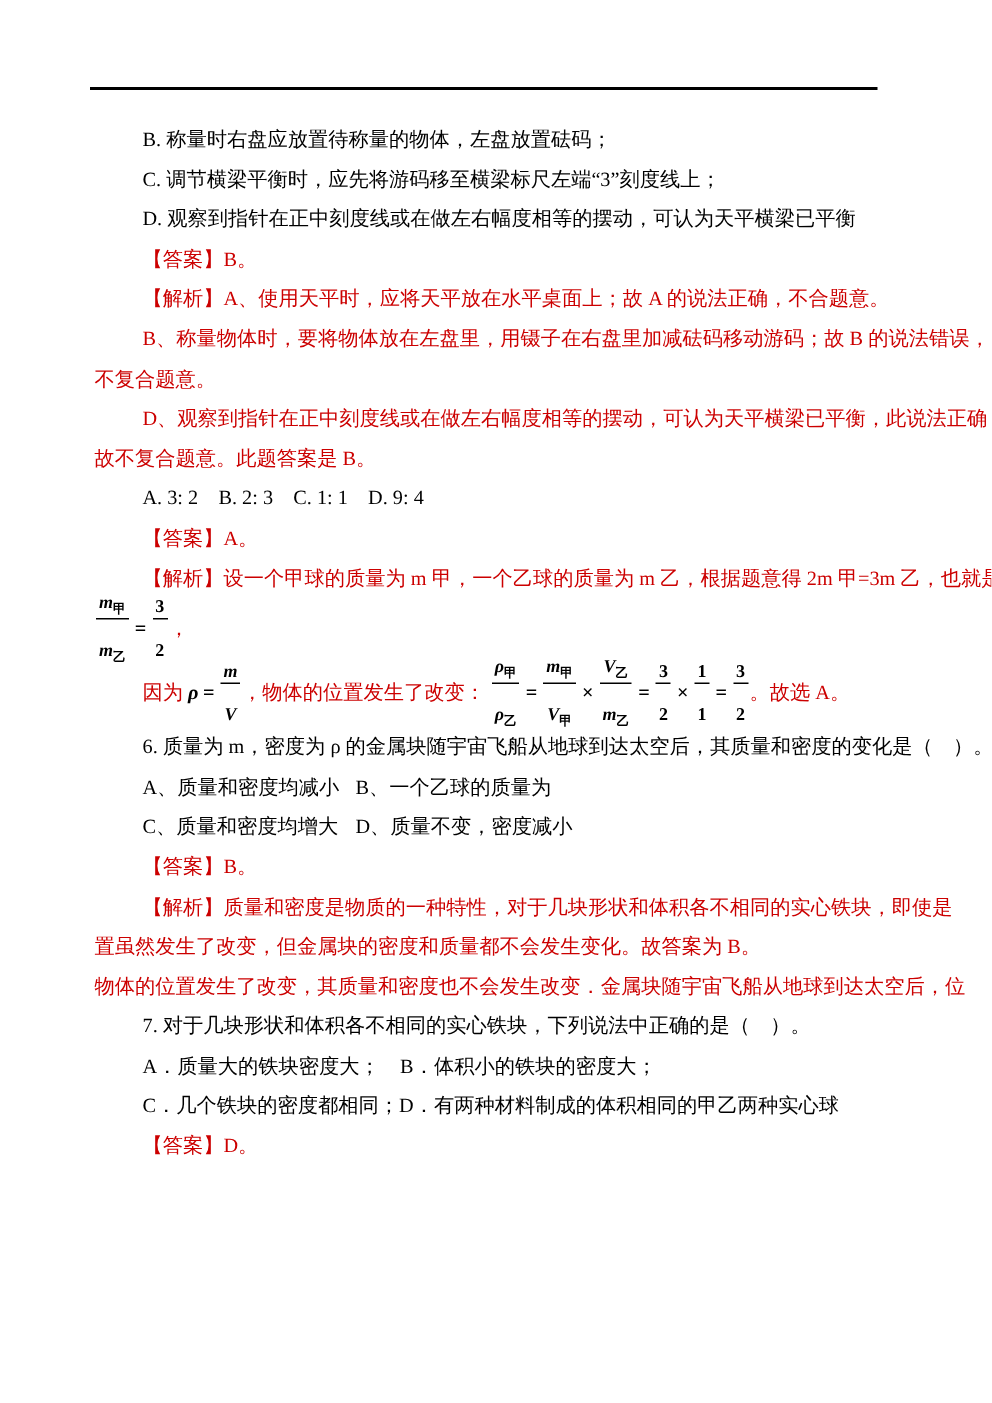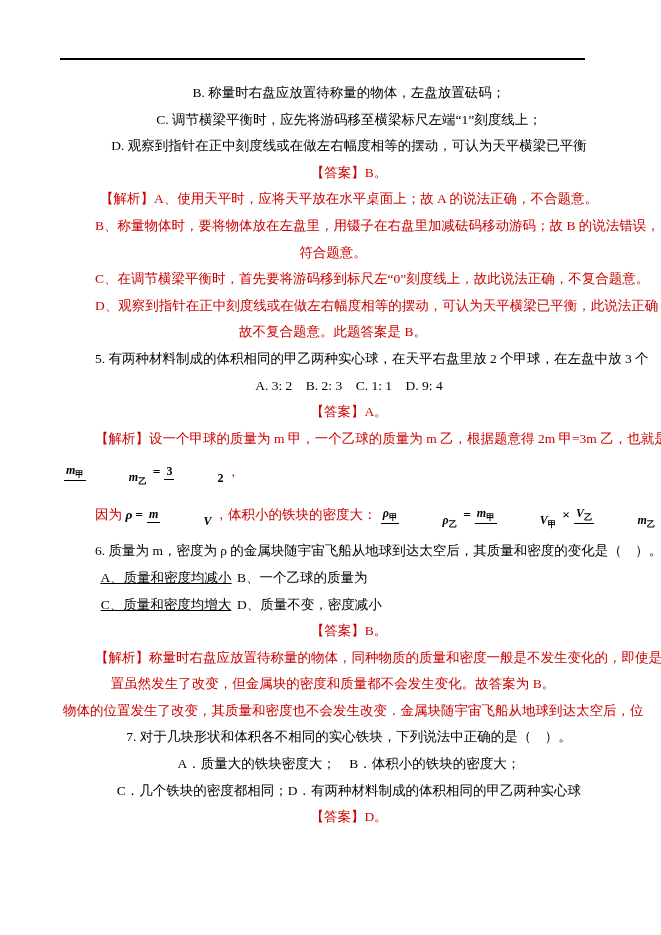--- a/index.html
+++ b/index.html
@@ -10,67 +10,65 @@
     font-family:"Liberation Serif","DejaVu Serif",serif;
     font-size:13.5px;
     color:#000;
     overflow:hidden;
   }
   .top-rule{
     position:absolute;left:60px;top:58px;
     width:525px;height:2px;background:#000;
   }
   .content{
-    position:absolute;left:63px;top:80px;width:540px;text-align:center;
+    position:absolute;left:63px;top:80px;width:540px;
   }
   .ln{
     height:26.6px;line-height:26.6px;
     white-space:pre;
   }
   .ln *{white-space:pre;}
   .ind{padding-left:32px;}
   .red{color:#cc0000;}
   .flexline{display:flex;align-items:center;}
   .h40{height:40px;}
   .h46{height:46px;}
   
   .frac{
-    display:inline-flex;flex-direction:row;align-items:center;
+    display:inline-flex;flex-direction:column;align-items:center;
     vertical-align:middle;line-height:1.15;font-size:12px;
-    font-weight:bold;color:#000;margin:0 1px;gap:41px;
+    font-weight:bold;color:#000;margin:0 1px;
   }
   .frac .num{border-bottom:1.4px solid #000;padding:0 2px;}
   .frac .den{padding:0 2px;margin-top:14px;}
   .bi{font-style:italic;font-weight:bold;color:#000;}
   sub{font-size:8.5px;font-style:normal;}
   .op{font-weight:bold;margin:0 3px;color:#000;}
   .opt-row{display:flex;}
-  .opt-col1{width:142px;text-decoration:underline;}
+  .opt-col1{width:142px;}
 </style>
 </head>
 <body>
 
 <div class="page">
   <div class="top-rule"></div>
 
   <div class="content">
 
     <div class="ln ind">B. 称量时右盘应放置待称量的物体，左盘放置砝码；</div>
-    <div class="ln ind">C. 调节横梁平衡时，应先将游码移至横梁标尺左端“1”刻度线上；</div>
+    <div class="ln ind">C. 调节横梁平衡时，应先将游码移至横梁标尺左端“3”刻度线上；</div>
     <div class="ln ind">D. 观察到指针在正中刻度线或在做左右幅度相等的摆动，可认为天平横梁已平衡</div>
 
     <div class="ln ind red">【答案】B。</div>
     <div class="ln ind red">【解析】A、使用天平时，应将天平放在水平桌面上；故 A 的说法正确，不合题意。</div>
     <div class="ln ind red">B、称量物体时，要将物体放在左盘里，用镊子在右盘里加减砝码移动游码；故 B 的说法错误，</div>
-    <div class="ln red">符合题意。</div>
-    <div class="ln ind red">C、在调节横梁平衡时，首先要将游码移到标尺左“0”刻度线上，故此说法正确，不复合题意。</div>
+    <div class="ln red">不复合题意。</div>
     <div class="ln ind red">D、观察到指针在正中刻度线或在做左右幅度相等的摆动，可认为天平横梁已平衡，此说法正确，</div>
     <div class="ln red">故不复合题意。此题答案是 B。</div>
 
-    <div class="ln ind">5. 有两种材料制成的体积相同的甲乙两种实心球，在天平右盘里放 2 个甲球，在左盘中放 3 个</div>
     <div class="ln ind">A. 3: 2    B. 2: 3    C. 1: 1    D. 9: 4</div>
     <div class="ln ind red">【答案】A。</div>
     <div class="ln ind red">【解析】设一个甲球的质量为 m 甲，一个乙球的质量为 m 乙，根据题意得 2m 甲=3m 乙，也就是</div>
 
     <div class="ln h40 flexline">
       <span class="frac">
         <span class="num"><i class="bi">m</i><sub>甲</sub></span>
         <span class="den"><i class="bi">m</i><sub>乙</sub></span>
       </span>
       <span class="op">=</span>
@@ -82,21 +80,21 @@
     </div>
 
     <div class="ln ind h46 flexline">
       <span class="red">因为 </span>
       <i class="bi">ρ</i>
       <span class="op">=</span>
       <span class="frac">
         <span class="num"><i class="bi">m</i></span>
         <span class="den"><i class="bi">V</i></span>
       </span>
-      <span class="red">，体积小的铁块的密度大： </span>
+      <span class="red">，物体的位置发生了改变： </span>
       <span class="frac">
         <span class="num"><i class="bi">ρ</i><sub>甲</sub></span>
         <span class="den"><i class="bi">ρ</i><sub>乙</sub></span>
       </span>
       <span class="op">=</span>
       <span class="frac">
         <span class="num"><i class="bi">m</i><sub>甲</sub></span>
         <span class="den"><i class="bi">V</i><sub>甲</sub></span>
       </span>
       <span class="op">×</span>
@@ -125,21 +123,21 @@
     <div class="ln ind">6. 质量为 m，密度为 ρ 的金属块随宇宙飞船从地球到达太空后，其质量和密度的变化是（    ）。</div>
     <div class="ln ind opt-row">
       <span class="opt-col1">A、质量和密度均减小</span>
       <span>B、一个乙球的质量为</span>
     </div>
     <div class="ln ind opt-row">
       <span class="opt-col1">C、质量和密度均增大</span>
       <span>D、质量不变，密度减小</span>
     </div>
     <div class="ln ind red">【答案】B。</div>
-    <div class="ln ind red">【解析】称量时右盘应放置待称量的物体，同种物质的质量和密度一般是不发生变化的，即使是</div>
+    <div class="ln ind red">【解析】质量和密度是物质的一种特性，对于几块形状和体积各不相同的实心铁块，即使是</div>
     <div class="ln red">置虽然发生了改变，但金属块的密度和质量都不会发生变化。故答案为 B。</div>
     <div class="ln red">物体的位置发生了改变，其质量和密度也不会发生改变．金属块随宇宙飞船从地球到达太空后，位</div>
 
     <div class="ln ind">7. 对于几块形状和体积各不相同的实心铁块，下列说法中正确的是（    ）。</div>
     <div class="ln ind">A．质量大的铁块密度大；    B．体积小的铁块的密度大；</div>
     <div class="ln ind">C．几个铁块的密度都相同；D．有两种材料制成的体积相同的甲乙两种实心球</div>
     <div class="ln ind red">【答案】D。</div>
 
   </div>
 </div>

